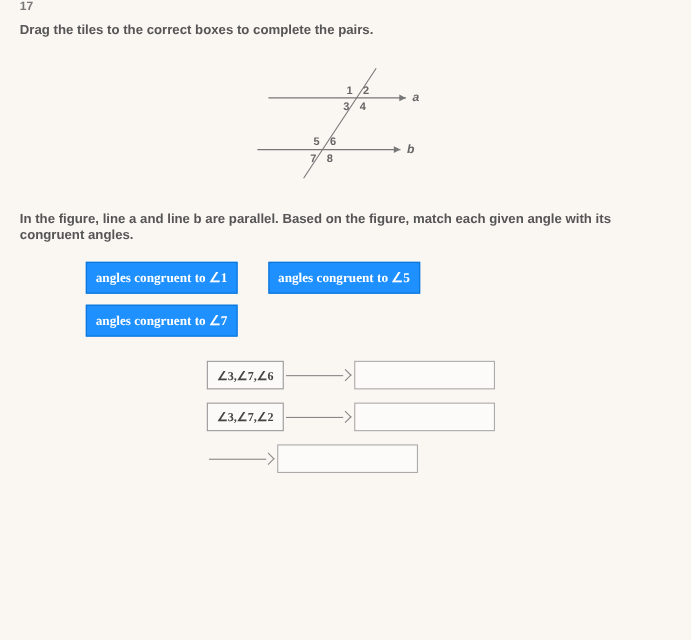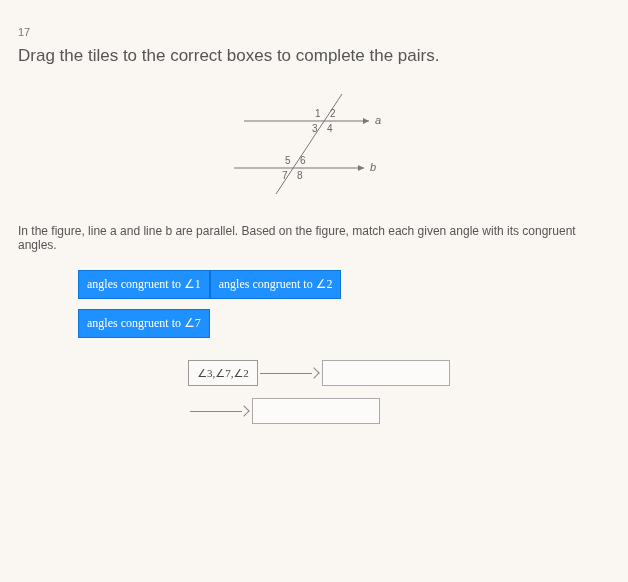--- a/index.html
+++ b/index.html
@@ -1,24 +1,24 @@
 <!DOCTYPE html>
 <html><head>
 <meta charset="utf-8">
 <style>
 * { box-sizing: border-box; margin: 0; padding: 0; }
 body { font-family: Arial, Helvetica, sans-serif; background: #faf6f2; width: 628px; height: 582px; color: #555; font-size: 12px; }
-.page { padding: 26px 18px; }
+.page { padding: 0 18px; font-weight: bold; }
 .qnum { font-size: 11px; color: #777; margin-bottom: 8px; }
-.instr { font-size: 17px; color: #555; margin-bottom: 10px; }
+.instr { font-size: 12px; color: #555; margin-bottom: 10px; }
 .figure { display: flex; justify-content: center; margin: 8px 0 18px; }
 .figure svg { width: 200px; height: 130px; }
 .explain { font-size: 12px; color: #555; margin: 6px 0 18px; }
 .tiles { margin-left: 60px; }
-.tile-row { display: flex; margin-bottom: 10px; }
+.tile-row { display: flex; gap: 28px; margin-bottom: 10px; }
 .tile { background: #1e90ff; color: #fff; font-size: 12px; padding: 6px 8px; border: 1px solid #0b74d6; cursor: grab; white-space: nowrap; }
 .pairs { margin-top: 22px; margin-left: 170px; }
 .pair-row { display: flex; align-items: center; margin-bottom: 12px; }
 .pair-left { width: 70px; height: 26px; border: 1px solid #999; background: #fcfaf8; font-size: 11px; color: #444; display: flex; align-items: center; justify-content: center; }
 .arrow { width: 64px; height: 20px; position: relative; }
 .arrow::before { content: ""; position: absolute; left: 2px; right: 10px; top: 50%; border-top: 1px solid #888; }
 .arrow::after { content: ""; position: absolute; right: 4px; top: 50%; width: 7px; height: 7px; border-top: 1px solid #888; border-right: 1px solid #888; transform: translateY(-50%) rotate(45deg); }
 .dropzone { width: 128px; height: 26px; border: 1px solid #aaa; background: #fdfbf9; }
 .angle-sym { font-family: 'Times New Roman', serif; }
 </style>
@@ -47,28 +47,33 @@
       <text x="161" y="48" font-size="11" fill="#666" font-style="italic">a</text>
       <text x="156" y="95" font-size="11" fill="#666" font-style="italic">b</text>
     </svg>
   </div>
 
   <div class="explain">In the figure, line a and line b are parallel. Based on the figure, match each given angle with its congruent angles.</div>
 
   <div class="tiles">
     <div class="tile-row">
       <div class="tile angle-sym">angles congruent to ∠1</div>
-      <div class="tile angle-sym">angles congruent to ∠2</div>
+      <div class="tile angle-sym">angles congruent to ∠5</div>
     </div>
     <div class="tile-row">
       <div class="tile angle-sym">angles congruent to ∠7</div>
     </div>
   </div>
 
   <div class="pairs">
+    <div class="pair-row">
+      <div class="pair-left angle-sym">∠3,∠7,∠6</div>
+      <div class="arrow"></div>
+      <div class="dropzone"></div>
+    </div>
     <div class="pair-row">
       <div class="pair-left angle-sym">∠3,∠7,∠2</div>
       <div class="arrow"></div>
       <div class="dropzone"></div>
     </div>
     <div class="pair-row">
       <div class="arrow"></div>
       <div class="dropzone"></div>
     </div>
   </div>

